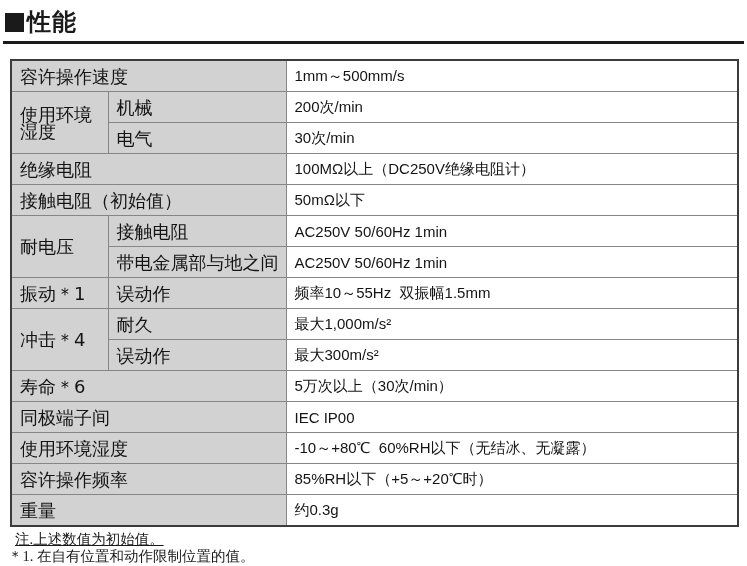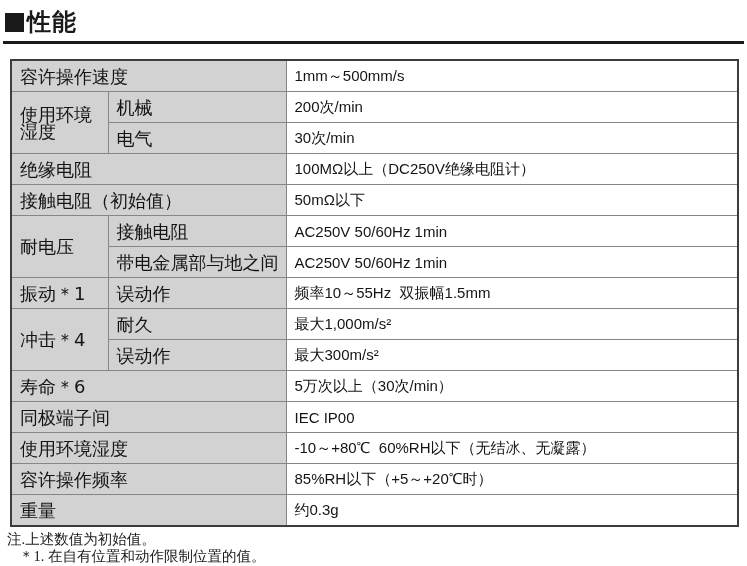--- a/index.html
+++ b/index.html
@@ -74,22 +74,22 @@
     border-left: 2px solid #3c3c3c;
   }
   
   .notes {
     font-family: "Liberation Serif", serif;
     font-size: 14.5px;
     line-height: 17px;
     color: #1a1a1a;
     margin: 4px 0 0 3px;
   }
-  .note-1 { margin-left: 4px; }
-  .note-2 { margin-left: 16px; }
+  .note-1 { margin-left: 12px; text-decoration: underline; }
+  .note-2 { margin-left: 5px; }
   .note-3 { margin-left: 30px; }
 </style>
 </head>
 <body>
 
 <div class="page">
 
   <div class="section-header">
     <span class="bullet"></span>
     <span class="title">性能</span>

